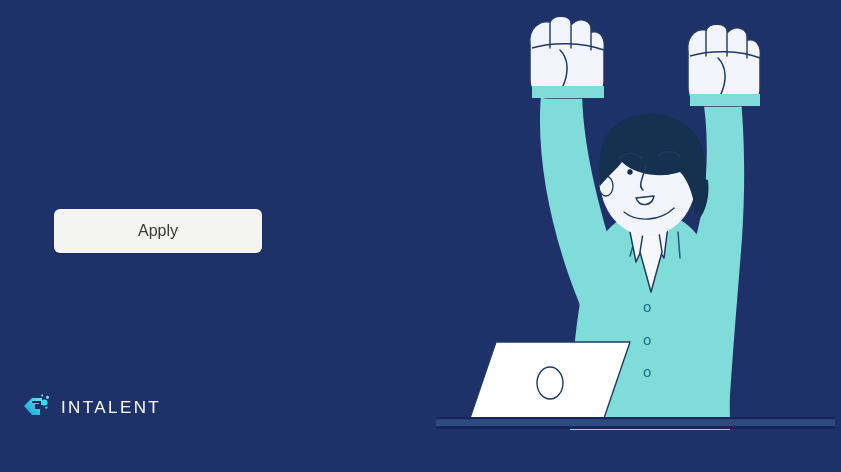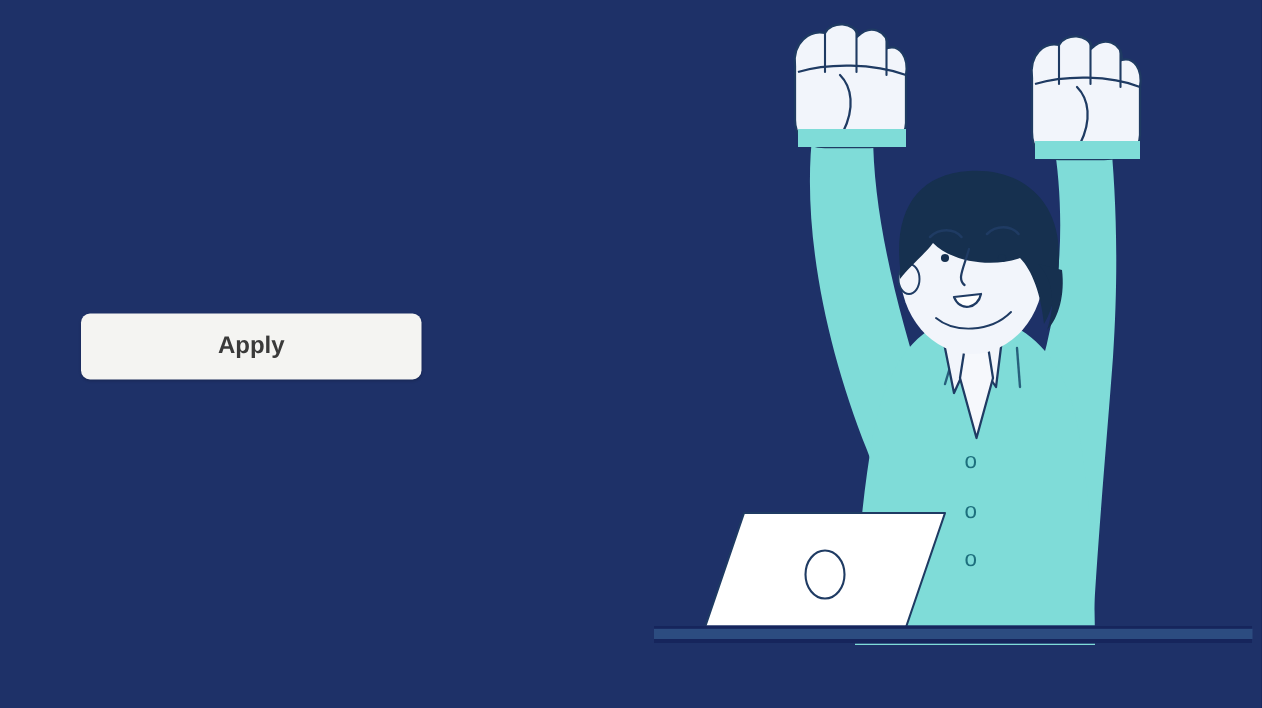--- a/index.html
+++ b/index.html
@@ -34,29 +34,29 @@
     letter-spacing: 0.5px;
     color: #f4f6fb;
     white-space: pre;
     line-height: 1.0;
   }
 
   #apply-button {
     position: absolute;
     left: 54px;
     top: 209px;
-    width: 227px;
+    width: 208px;
     height: 44px;
     background: #f4f4f2;
     border: none;
     border-radius: 6px;
     color: #3a3a3a;
     font-family: "Liberation Sans", sans-serif;
     font-size: 16px;
-    font-weight: 700;
+    font-weight: 400;
     cursor: pointer;
     display: flex;
     align-items: center;
     justify-content: center;
     box-shadow: 0 1px 2px rgba(0,0,0,0.18);
     padding: 0;
   }
 
   
   #brand {
@@ -95,20 +95,40 @@
 
 <div id="page">
 
   <div id="left-panel">
 
 
     <button id="apply-button">
       <span>Apply</span>
     </button>
 
+    <div id="brand">
+      <span id="brand-icon-wrap">
+        <svg id="brand-icon" viewBox="0 0 32 30" xmlns="http://www.w3.org/2000/svg">
+          <defs>
+            <linearGradient id="lg" x1="0" y1="1" x2="1" y2="0">
+              <stop offset="0%" stop-color="#1b9fd4"></stop>
+              <stop offset="55%" stop-color="#34c6e2"></stop>
+              <stop offset="100%" stop-color="#6fe4ef"></stop>
+            </linearGradient>
+          </defs>
+          <path d="M4 13 L12 5 L22 5 L22 12 L15 12 L15 16 L20 16 L20 22 L12 22 Z" fill="url(#lg)"></path>
+          <path d="M13 9 L20 9 L20 12 L16 12 L16 15 L19 15" fill="none" stroke="#16255c" stroke-width="2.1" stroke-linecap="round"></path>
+          <circle cx="24.5" cy="9.5" r="3.1" fill="#45d2e8"></circle>
+          <circle cx="27.5" cy="4.2" r="1.5" fill="#7ceaf3"></circle>
+          <circle cx="22.2" cy="2.6" r="1.0" fill="#8ceef5"></circle>
+          <circle cx="26.4" cy="14.6" r="1.2" fill="#3cc9e4"></circle>
+        </svg>
+      </span>
+      <span id="brand-name">INTALENT</span>
+    </div>
   </div>
 
   <svg id="illustration" viewBox="0 0 411 472" xmlns="http://www.w3.org/2000/svg">
 
     <rect x="0" y="0" width="411" height="472" fill="#1e3168"></rect>
 
     <path d="M112 86 C 104 150, 120 230, 148 300 C 165 345, 178 390, 182 430
              L 228 430 C 222 380, 206 320, 188 268 C 166 200, 152 140, 152 88 Z" fill="#7fdcd8"></path>
 
     <path d="M272 92 C 282 150, 276 215, 258 262 C 242 305, 236 360, 238 430

